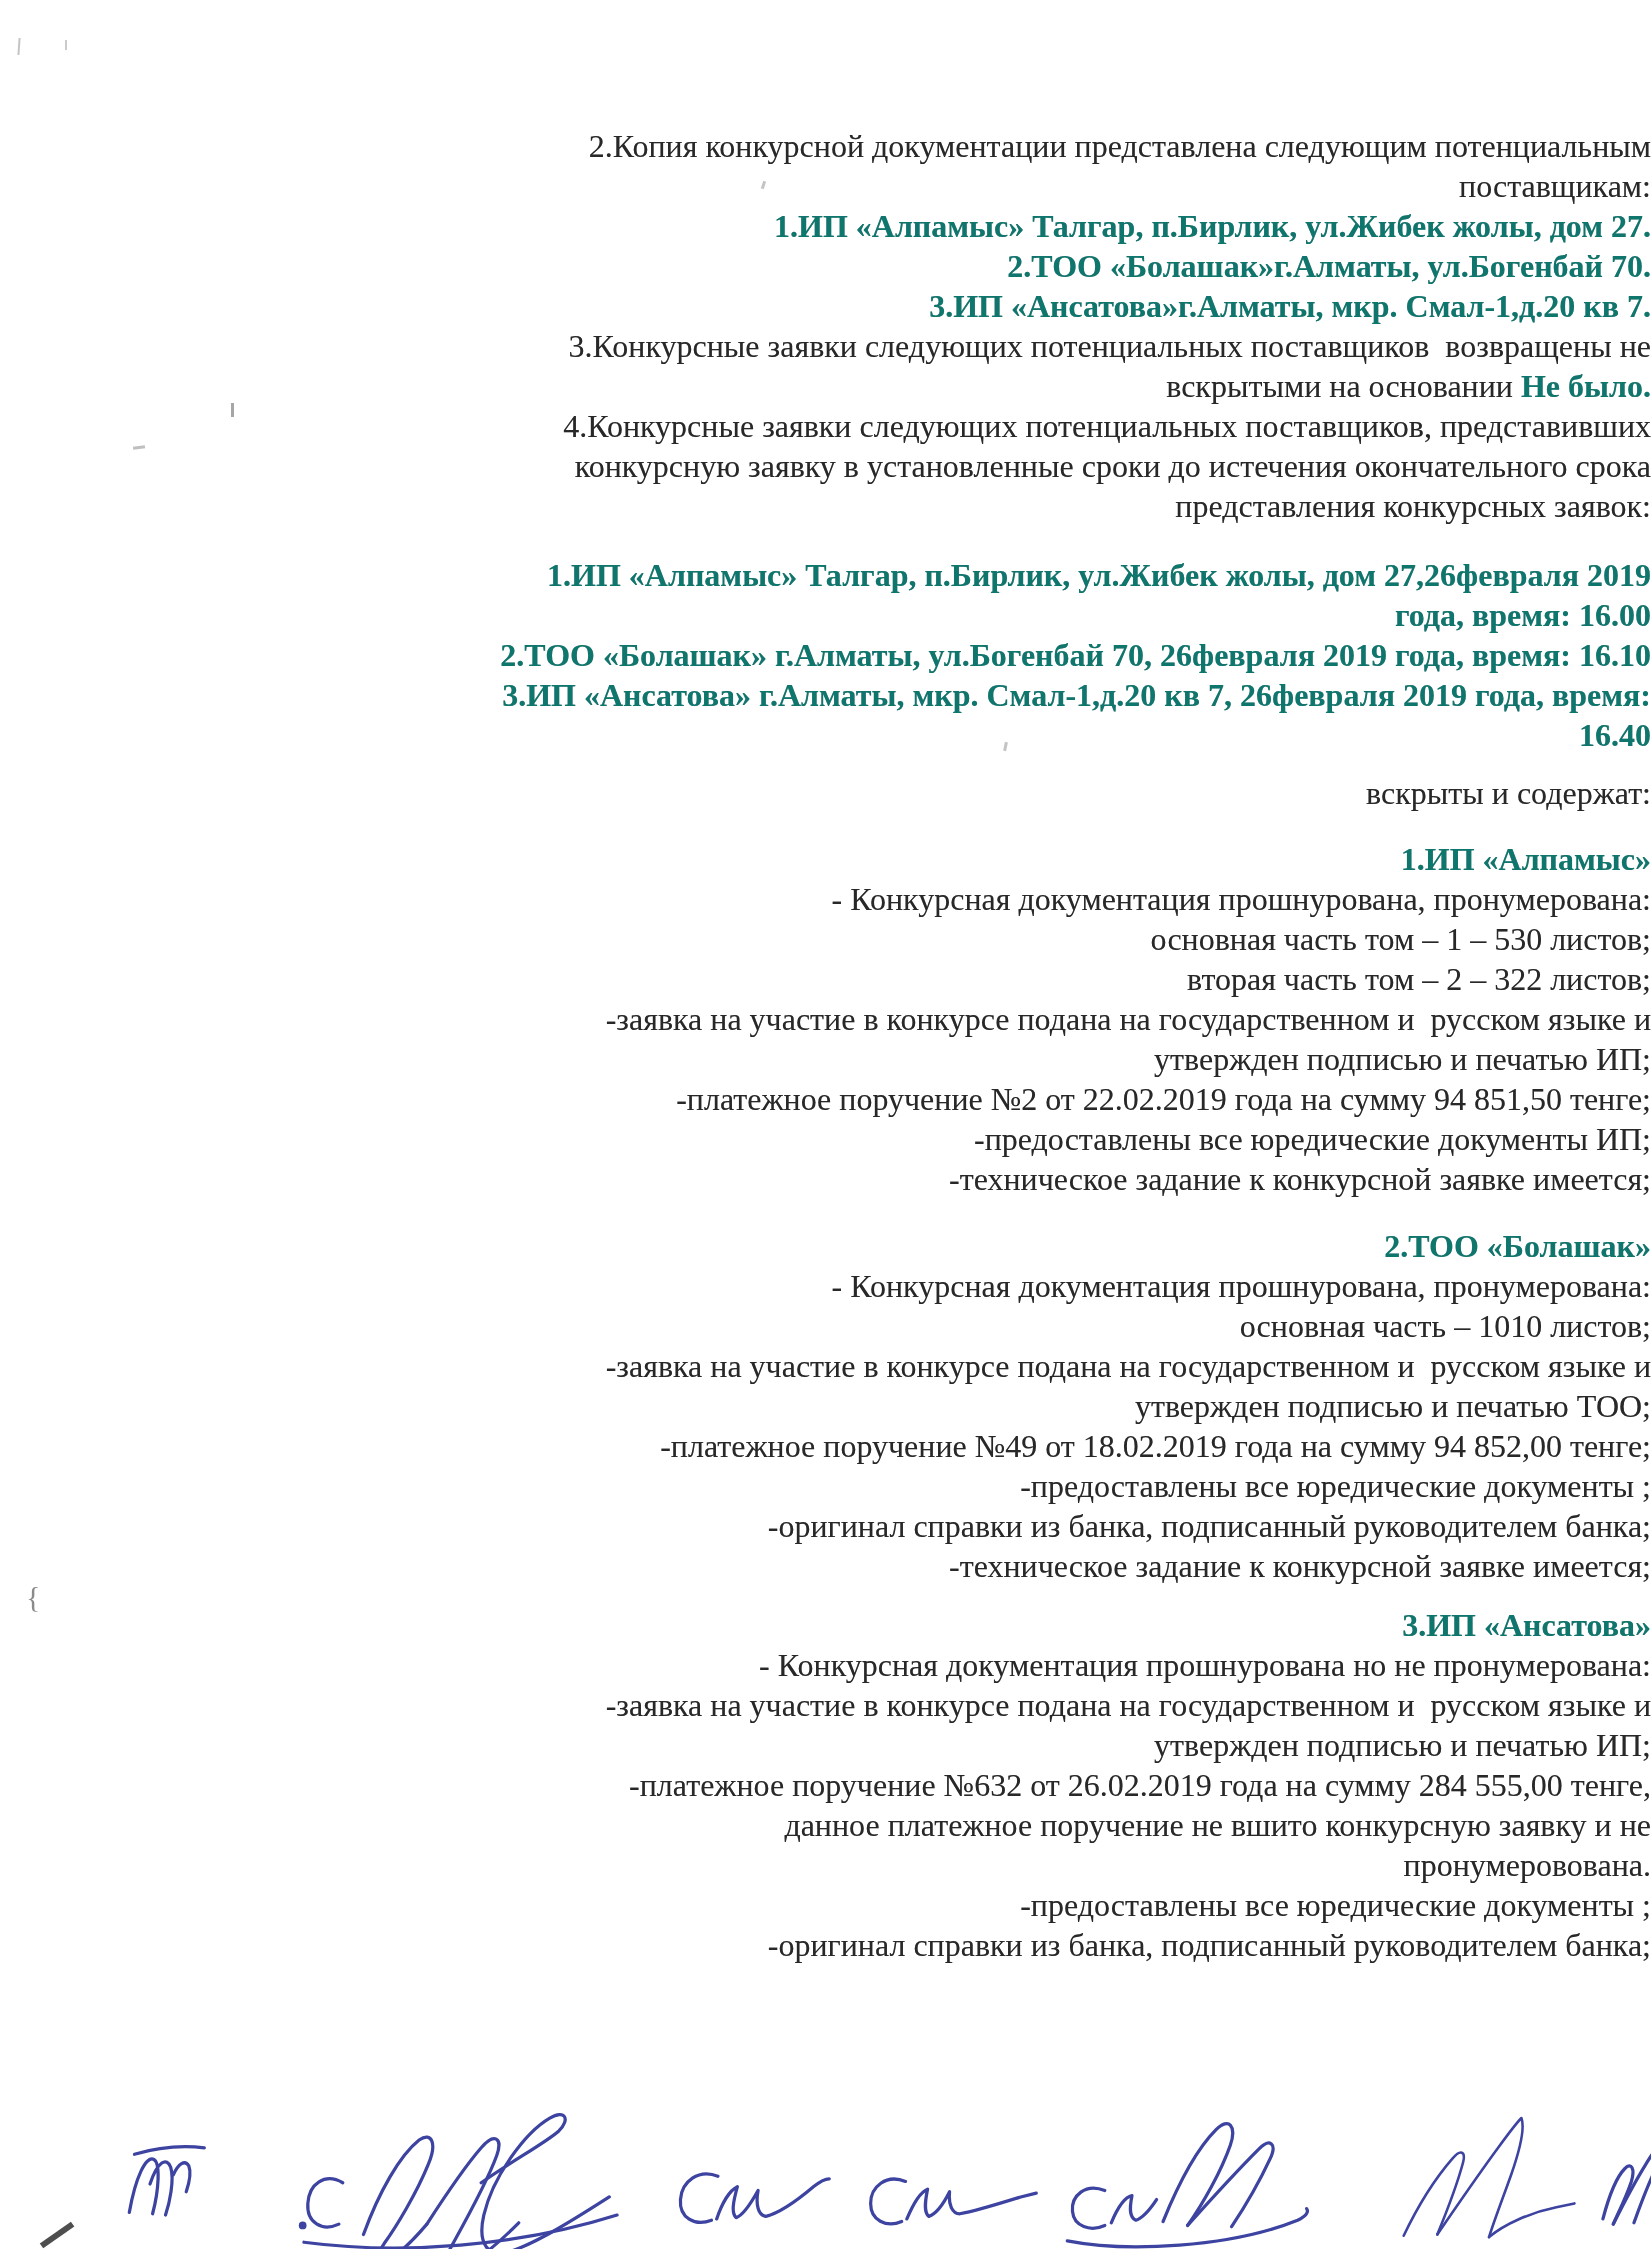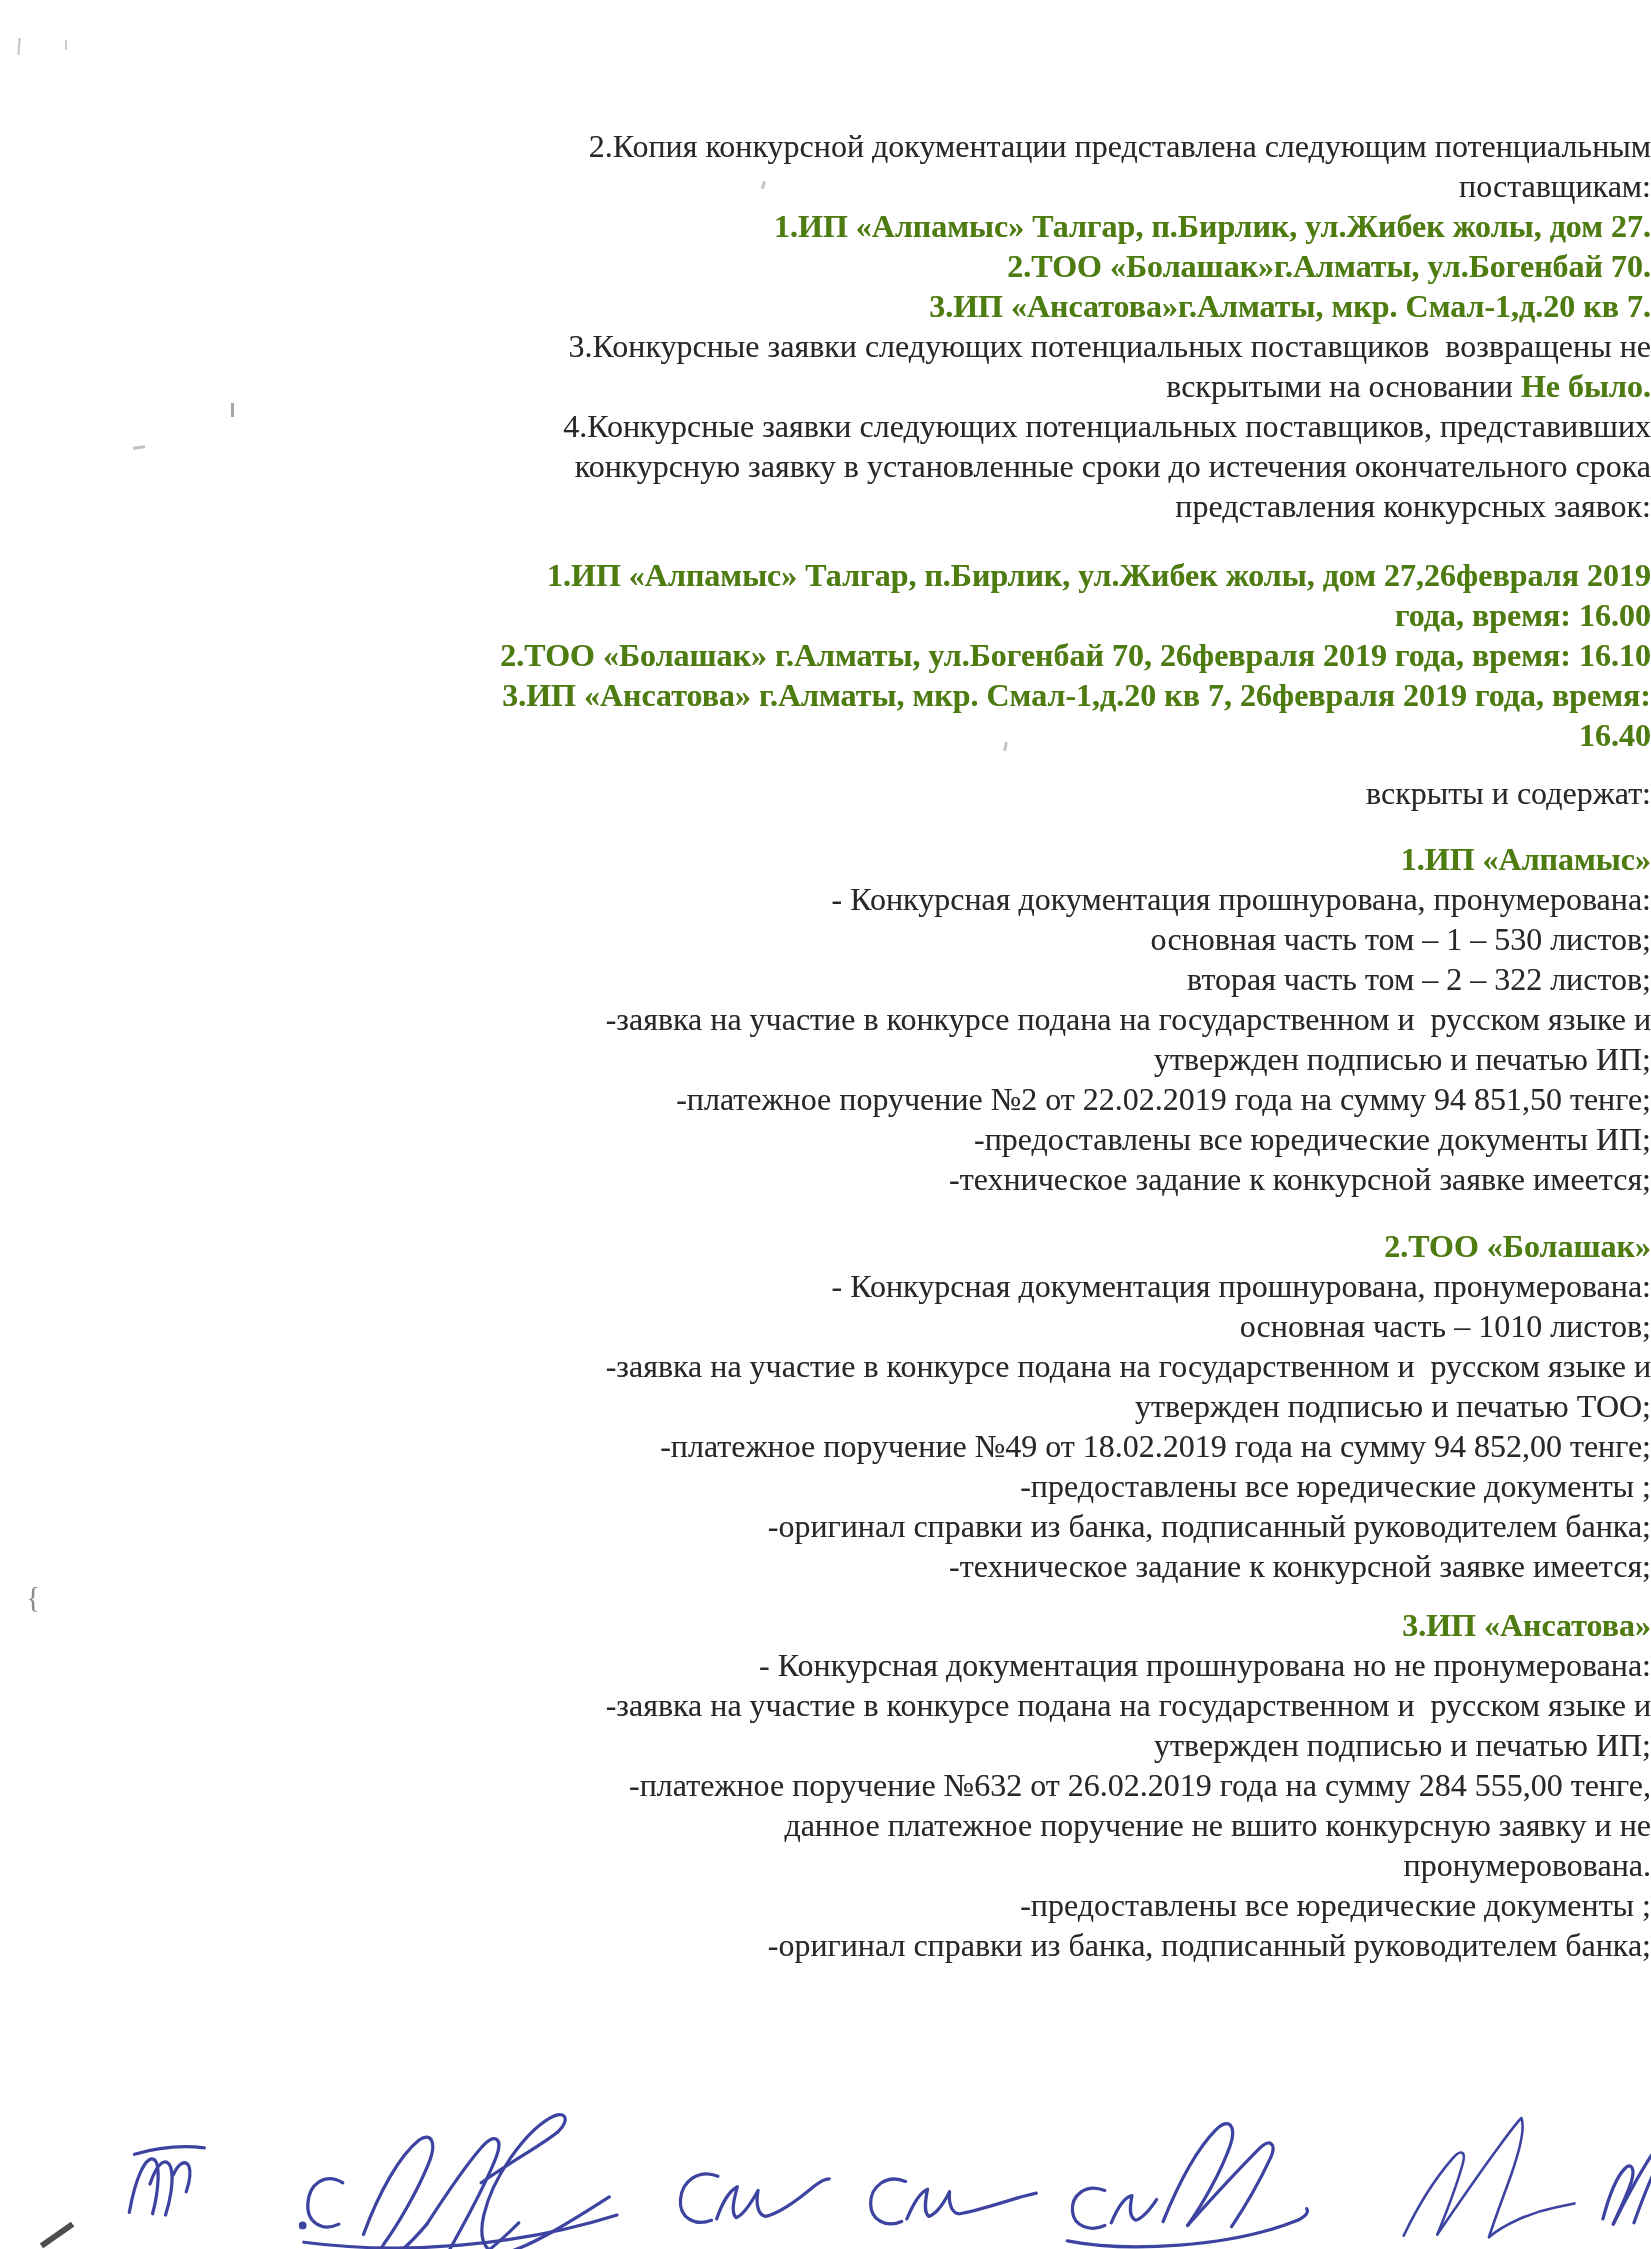--- a/index.html
+++ b/index.html
@@ -17,21 +17,21 @@
     left:207px; top:126px;
     width:1444px;
   }
   .line {
     white-space:pre;
     font-size:32px;
     line-height:40px;
     height:40px;
     text-shadow:0 0 0.6px rgba(40,40,40,0.35);
   }
-  .b { font-weight:bold; color:#4d7c0f; }
+  .b { font-weight:bold; color:#0f766e; }
   .num { display:inline-block; width:64px; }
   .bdash { display:inline-block; width:49px; }
   .pl-num  { padding-left:87px; }   
   .pl-cont { padding-left:152px; }   
   .pl-plain{ padding-left:152px; }   
   .pl-bul  { padding-left:155px; }   
   .pl-bcont{ padding-left:204px; }   
   .mt45 { margin-top:29px; }
   .mt27 { margin-top:17.5px; }
   .mt54 { margin-top:26px; }

